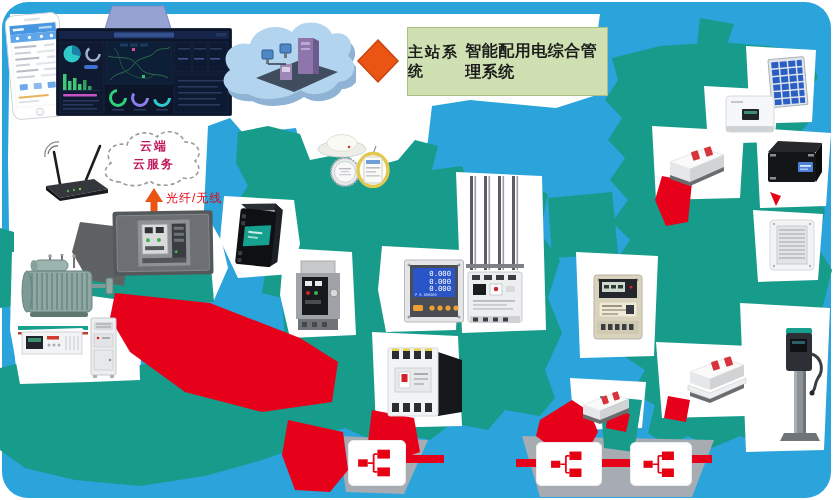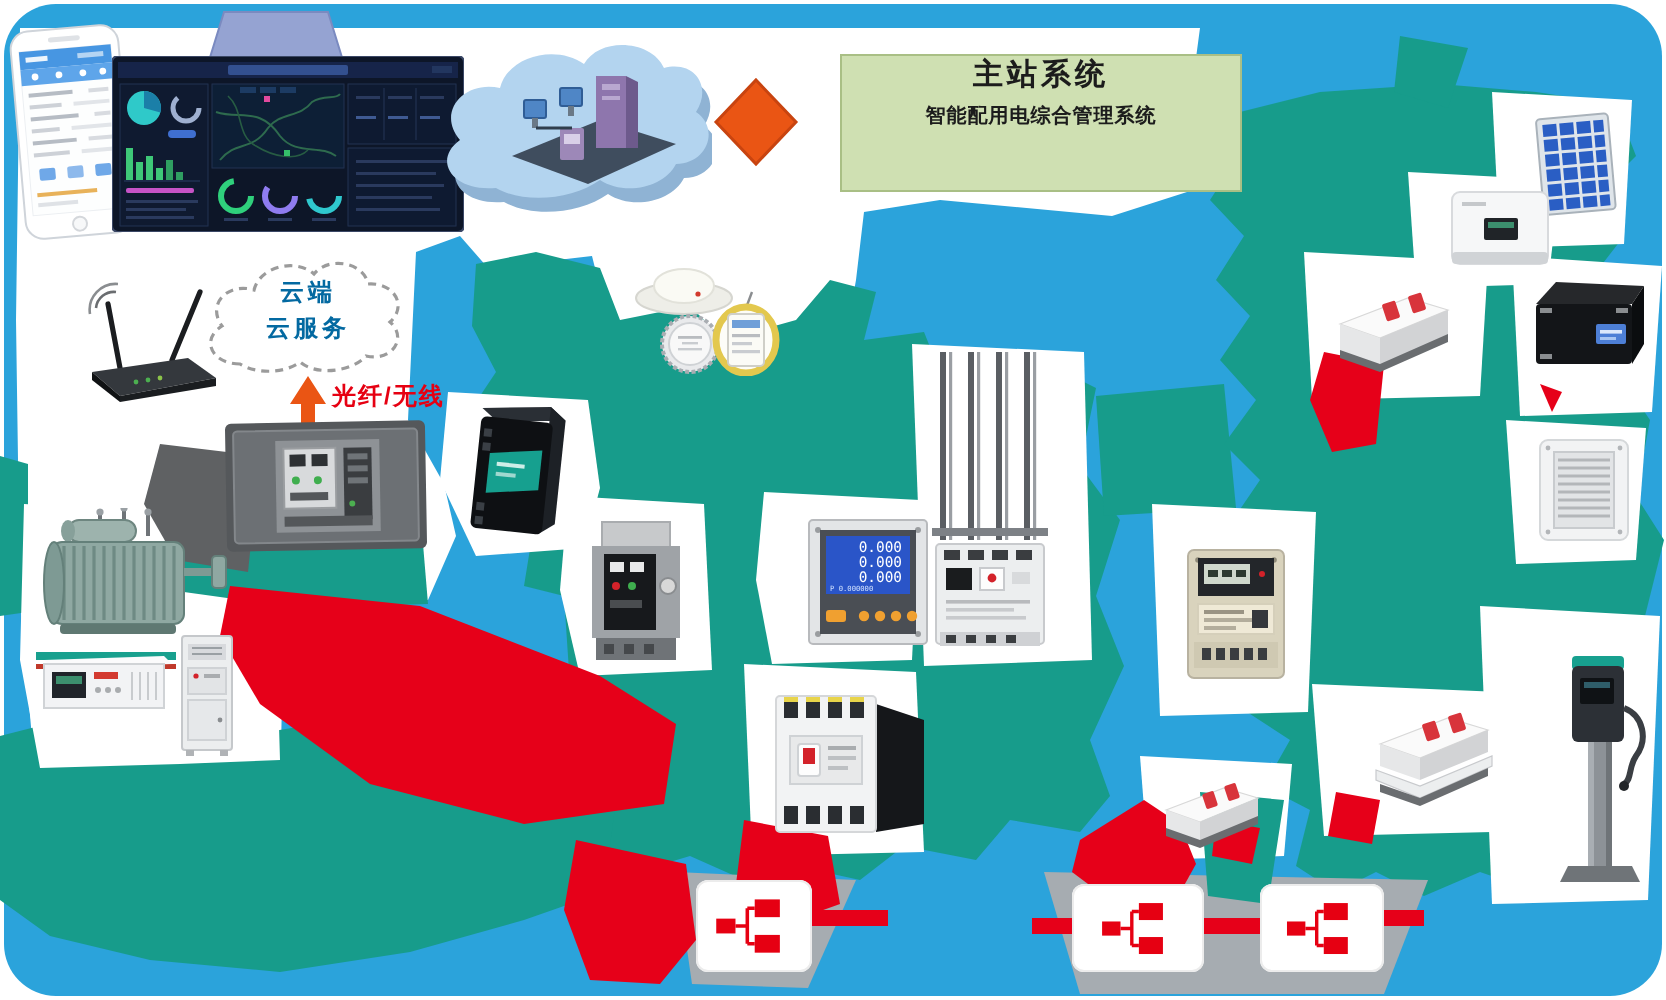--- a/index.html
+++ b/index.html
@@ -1,31 +1,31 @@
 <!DOCTYPE html>
 <html><head>
 <meta charset="utf-8">
 <style>
   html,body{margin:0;padding:0;background:#ffffff;}
   .canvas{position:relative;width:833px;height:500px;overflow:hidden;
           font-family:"Liberation Sans",sans-serif;background:#ffffff;}
   .bgsvg{position:absolute;left:0;top:0;width:833px;height:500px;}
   .dev{position:absolute;}
   .dev svg{display:block;width:100%;height:100%;}
-  .masterbox{position:absolute;left:420px;top:27px;width:201px;height:69px;
-    background:#cfe0b2;border:1px solid #a9bf85;display:flex;flex-direction:column;
-    align-items:center;justify-content:flex-start;gap:4px;box-sizing:border-box;}
+  .masterbox{position:absolute;left:407px;top:27px;width:201px;height:69px;
+    background:#cfe0b2;border:1px solid #a9bf85;display:flex;
+    align-items:center;justify-content:space-between;gap:4px;box-sizing:border-box;}
   .masterbox span{font-weight:bold;color:#1c1c1c;}
   .m1{font-size:15px;letter-spacing:2px;}
-  .m2{font-size:10px;letter-spacing:0.5px;}
+  .m2{font-size:16px;letter-spacing:0.5px;}
   .cloudlbl{position:absolute;left:98px;top:124px;width:112px;height:68px;}
   .cloudlbl .txt{position:absolute;left:0;top:14px;width:100%;display:flex;
     flex-direction:column;align-items:center;gap:1px;}
-  .cloudlbl .txt span{font-size:12px;font-weight:bold;color:#0369a1;letter-spacing:2px;}
-  .linklbl{position:absolute;left:166px;top:190px;font-size:12px;font-weight:bold;
+  .cloudlbl .txt span{font-size:12px;font-weight:bold;color:#be185d;letter-spacing:2px;}
+  .linklbl{position:absolute;left:166px;top:190px;font-size:12px;font-weight:normal;
     color:#e60012;letter-spacing:1px;white-space:nowrap;}
   .netbox{position:absolute;background:#ffffff;border-radius:6px;display:flex;
     align-items:center;justify-content:center;box-shadow:0 0 0 1px #ececec inset;}
   .netbox svg{width:78%;height:74%;}
 </style>
 </head>
 <body>
 
 <div class="canvas">
 

